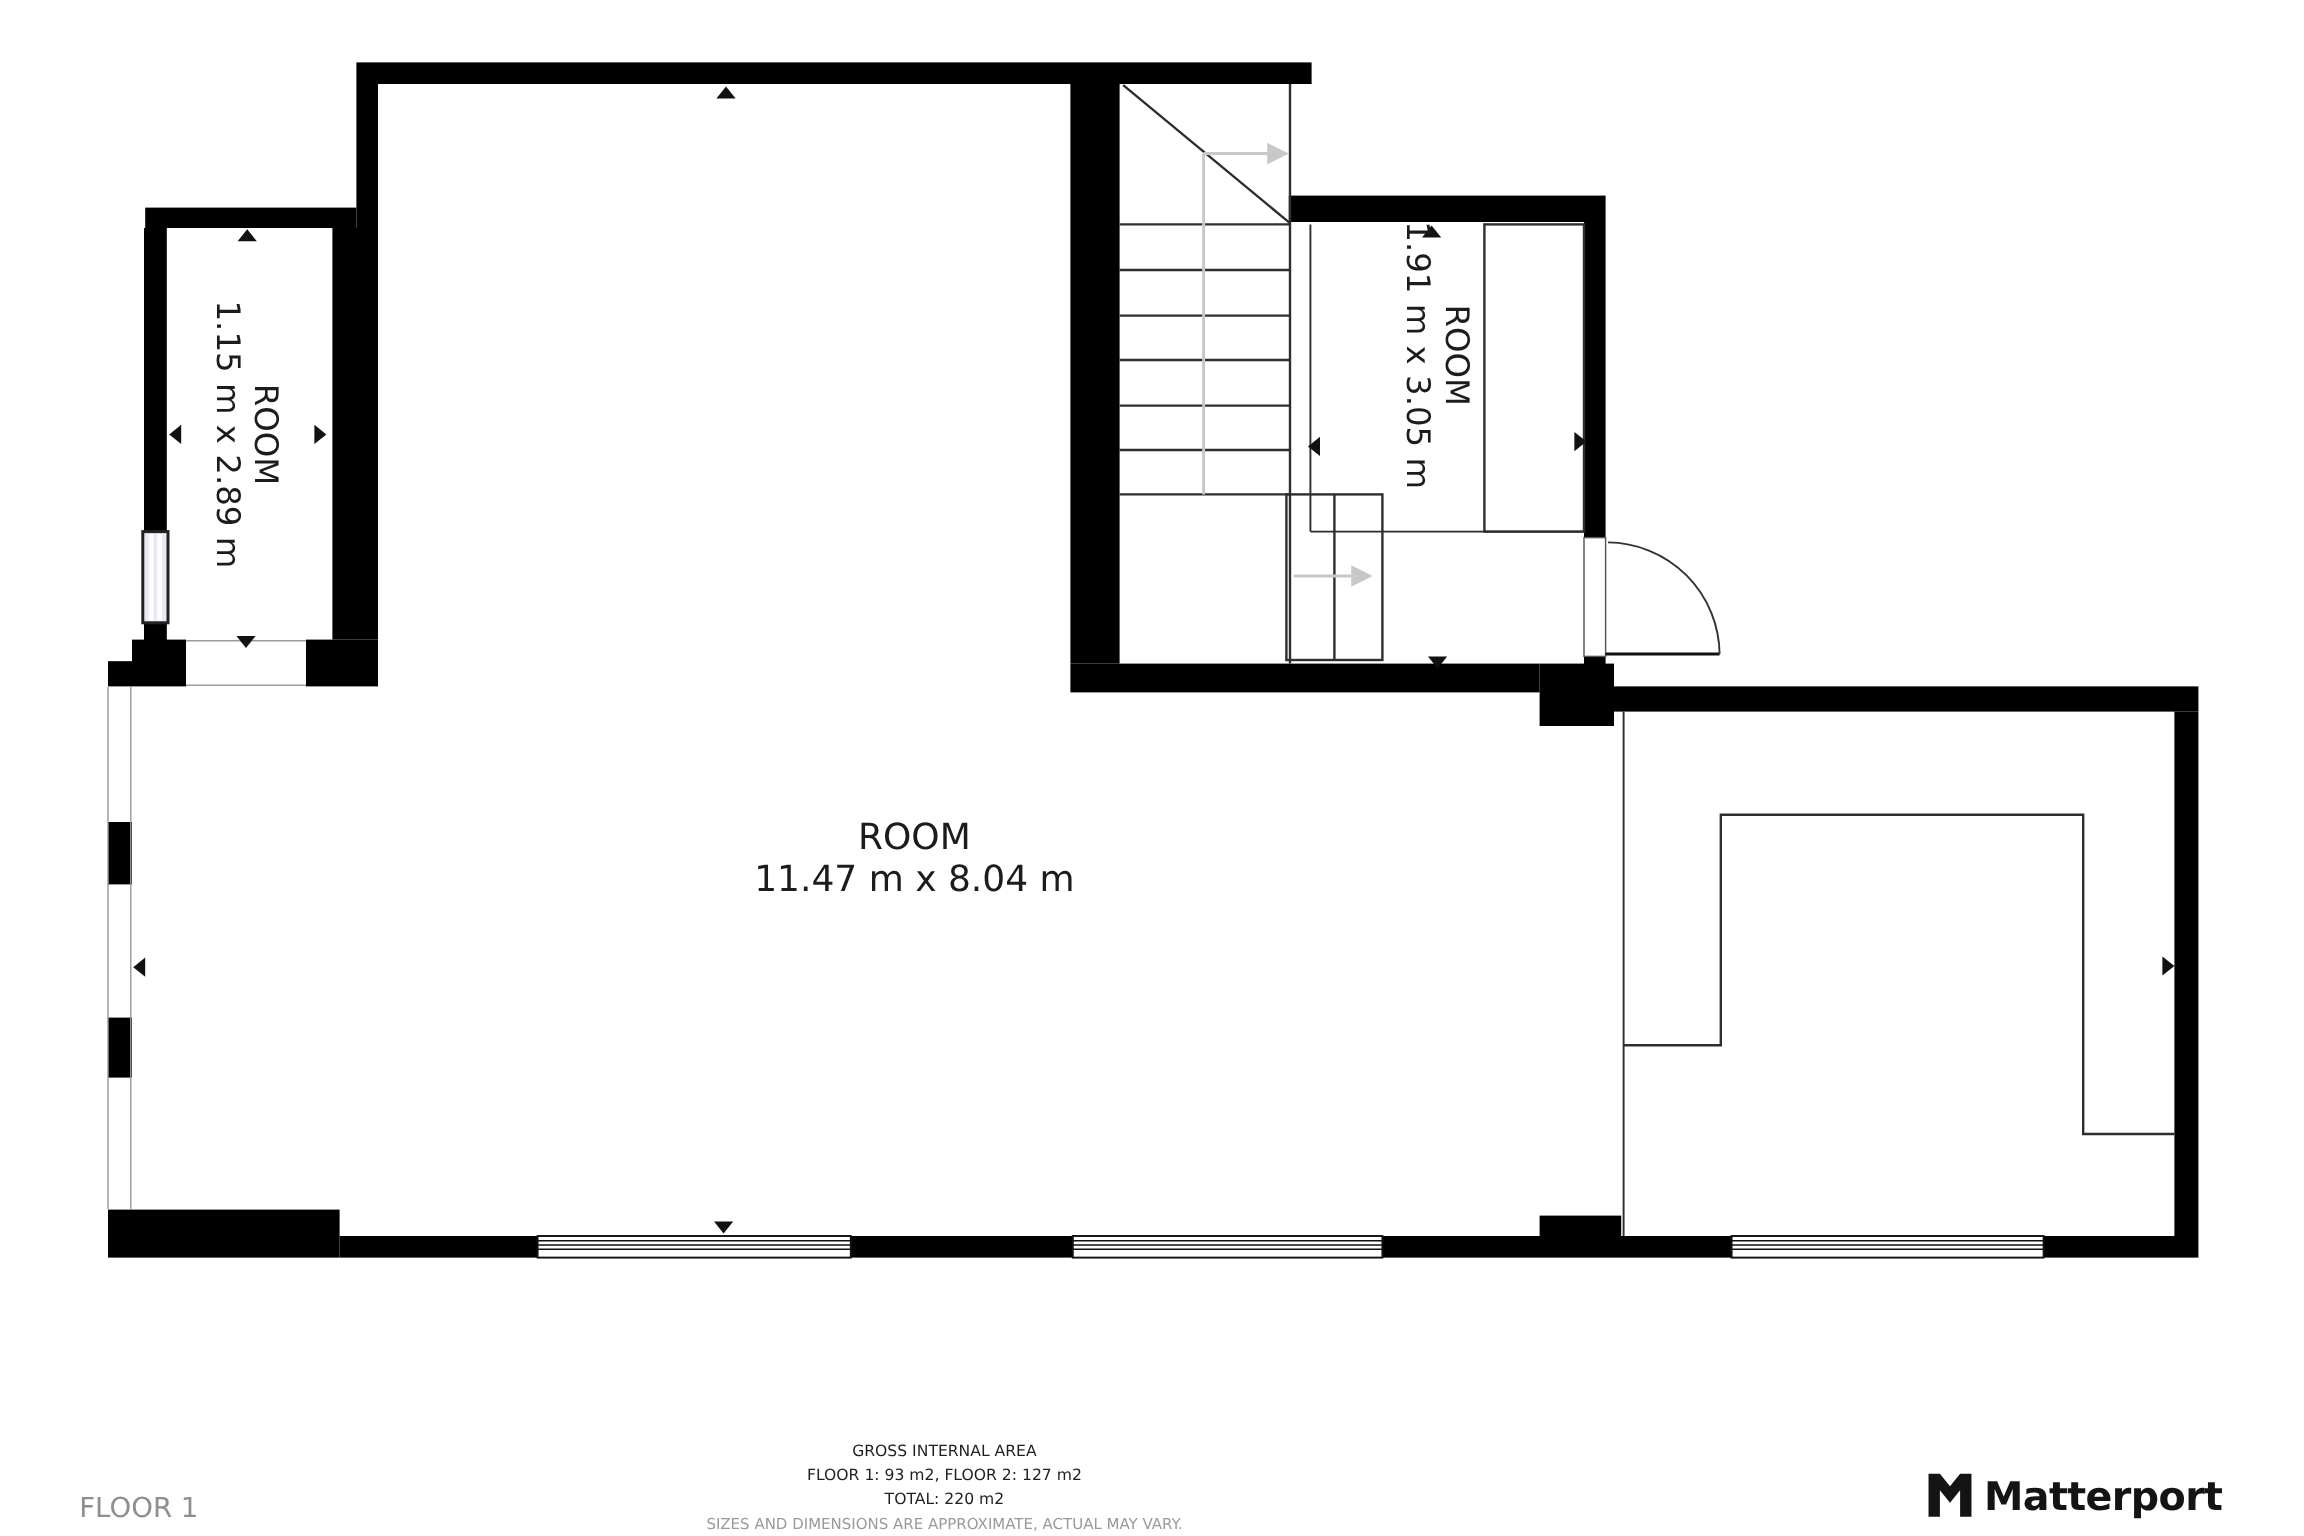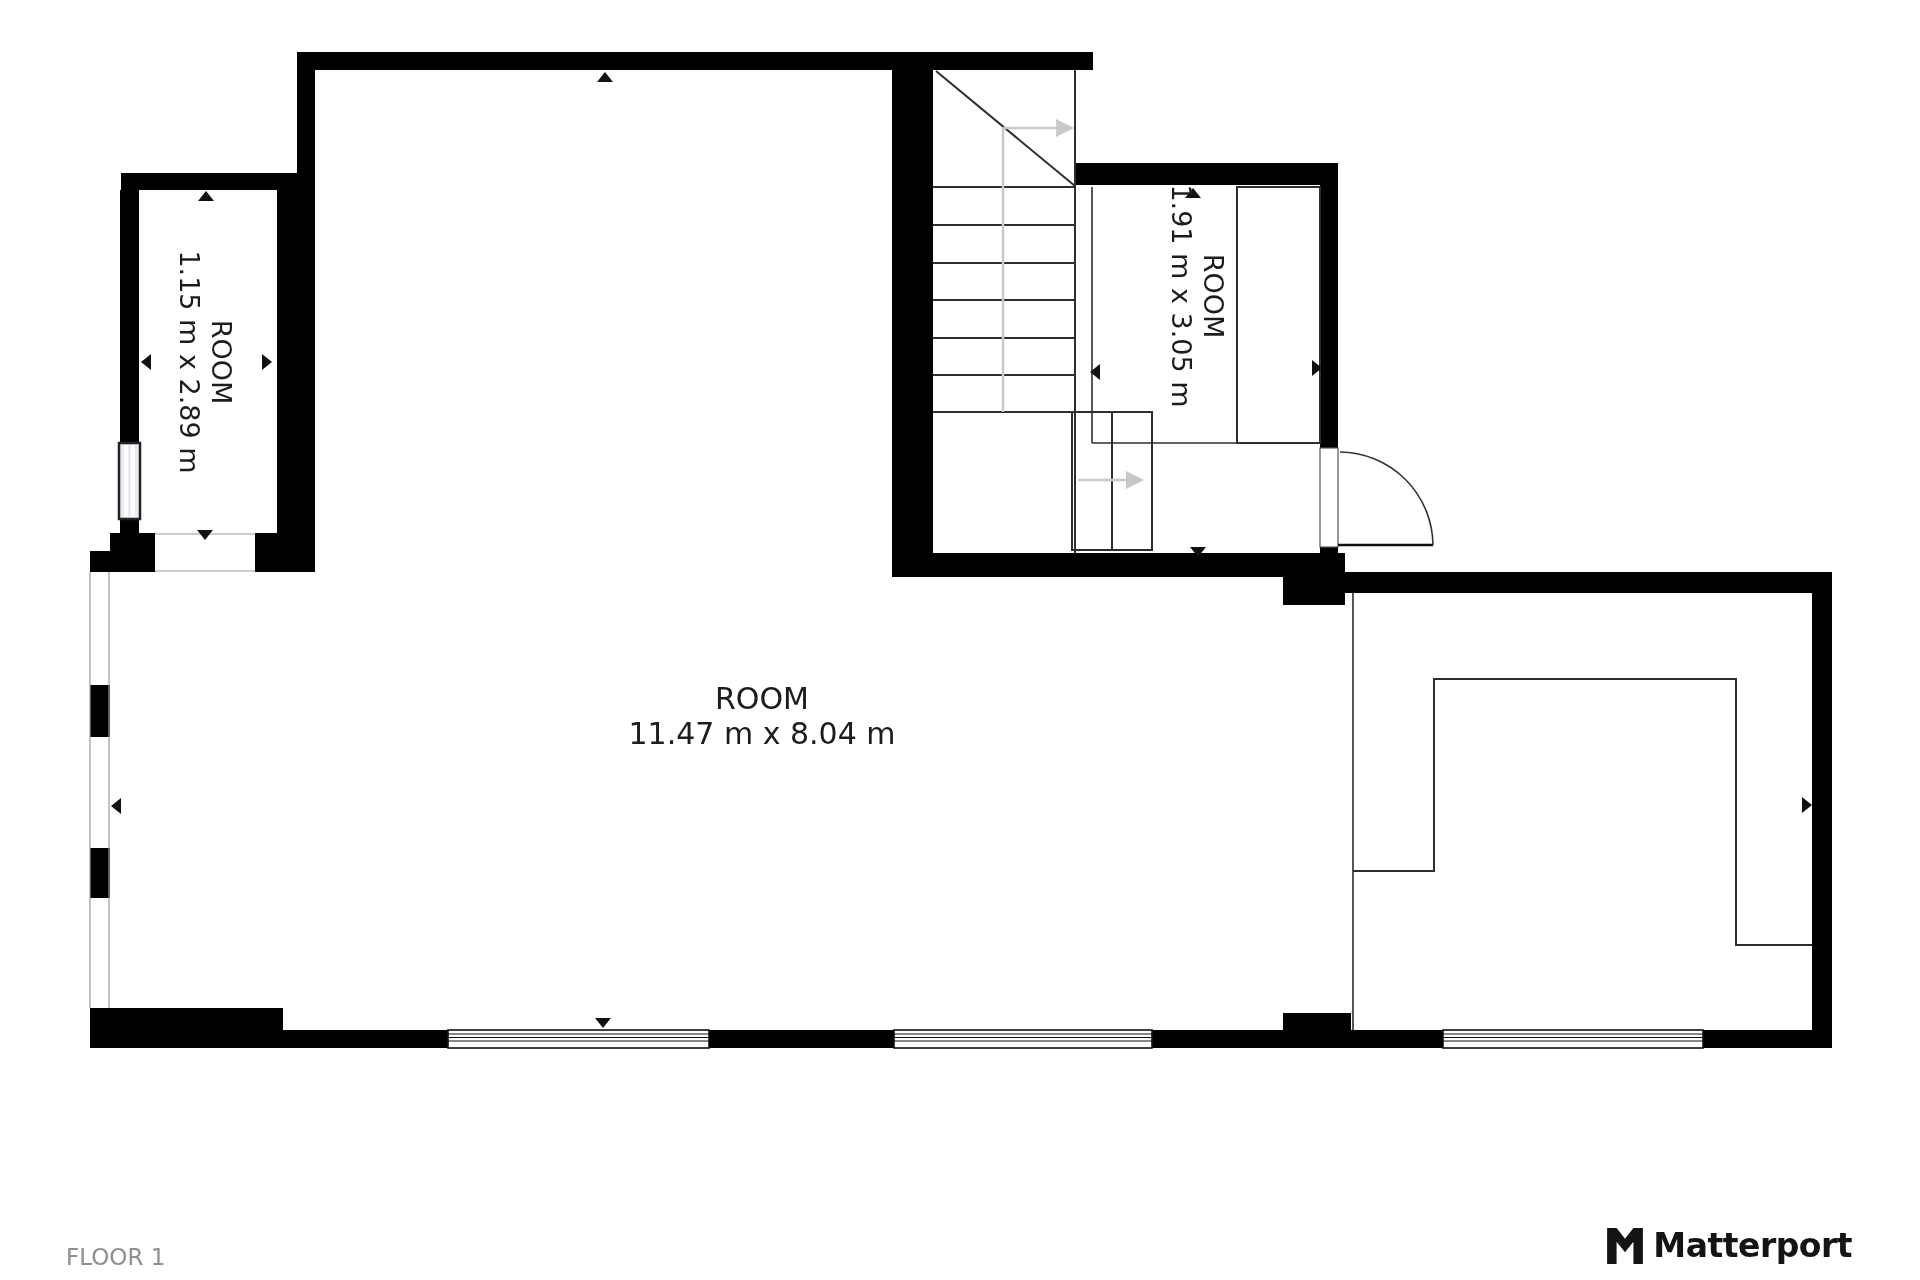--- a/index.html
+++ b/index.html
@@ -10,21 +10,21 @@
   .room-label .rname{font-size:30px;}
   .room-label .rdims{font-size:30px;}
   .room-label.small .rname{font-size:27px;}
   .room-label.small .rdims{font-size:27px;}
   .rot90{transform:translate(-50%,-50%) rotate(90deg);}
   .ctr{transform:translate(-50%,-50%);}
   #footer{position:absolute;left:787px;top:1200px;transform:translateX(-50%);
           text-align:center;color:#1f1f1f;font-size:13px;line-height:1.55;}
   #footer .disclaimer{color:#9a9a9a;font-size:12.5px;}
   #floor-label{position:absolute;left:66px;top:1244px;color:#8f8f8f;font-size:23px;}
-  #brand{position:absolute;right:68px;top:1226px;display:flex;align-items:flex-start;gap:8px;}
+  #brand{position:absolute;right:68px;top:1226px;display:flex;align-items:center;gap:8px;}
   #brand .brand-text{font-size:33px;font-weight:700;color:#141414;letter-spacing:-0.5px;}
 </style>
 </head>
 <body>
 
 <div id="canvas">
 
   <svg id="plan-svg" width="1920" height="1280" viewBox="0 0 1920 1280">
 
     <g fill="#000">
@@ -144,20 +144,26 @@
   <div class="room-label small rot90" style="left:205px;top:362px;">
     <div class="rname">ROOM</div>
     <div class="rdims">1.15 m x 2.89 m</div>
   </div>
 
   <div class="room-label small rot90" style="left:1197px;top:296px;">
     <div class="rname">ROOM</div>
     <div class="rdims">1.91 m x 3.05 m</div>
   </div>
 
+  <div id="footer">
+    <div>GROSS INTERNAL AREA</div>
+    <div>FLOOR 1: 93 m2, FLOOR 2: 127 m2</div>
+    <div>TOTAL: 220 m2</div>
+    <div class="disclaimer">SIZES AND DIMENSIONS ARE APPROXIMATE, ACTUAL MAY VARY.</div>
+  </div>
 
   <div id="floor-label">FLOOR 1</div>
 
   <div id="brand">
     <svg width="40" height="40" viewBox="0 0 38 38">
       <path fill="#141414" d="M2 36 V2 h9 l8 10 8,-10 h9 v34 h-9 V15 l-8,10 -8,-10 v21 z"></path>
     </svg>
     <span class="brand-text">Matterport</span>
   </div>
 

